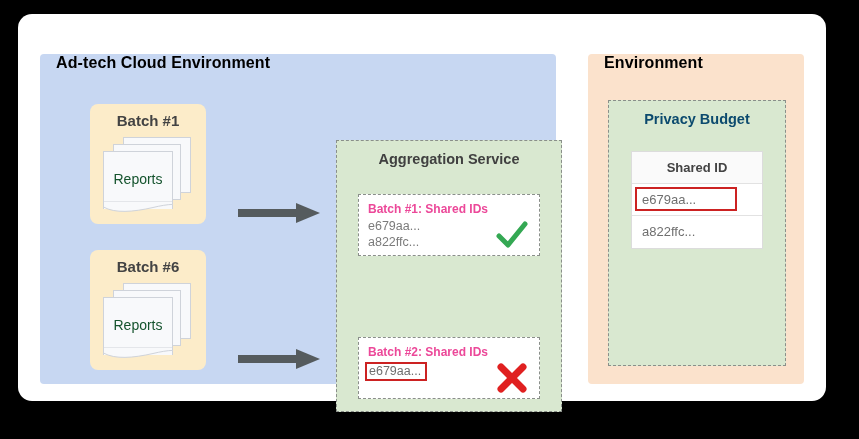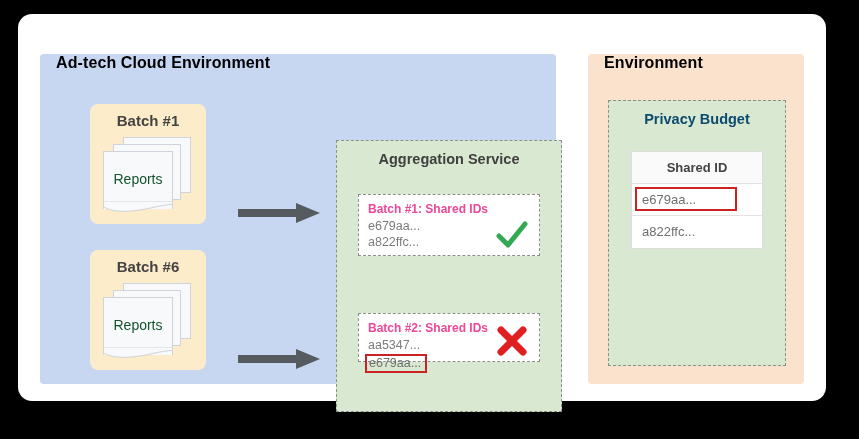--- a/index.html
+++ b/index.html
@@ -148,21 +148,21 @@
   .batch-card {
     position: absolute;
     left: 21px;
     width: 182px;
     background: #ffffff;
     border: 1.3px dashed #8a8f8a;
     box-sizing: border-box;
     padding: 7px 9px 8px 9px;
   }
   #batch1-card { top: 53px; height: 62px; }
-  #batch2-card { top: 172px; height: 49px; }
+  #batch2-card { top: 196px; height: 62px; }
 
   .card-title {
     font-size: 12px;
     font-weight: 700;
     color: #ec4899;
     margin-bottom: 2px;
   }
   .id-line {
     font-size: 12.5px;
     color: #7b7b7b;
@@ -305,21 +305,20 @@
         <div class="card-title">Batch #1: Shared IDs</div>
         <div class="id-line">e679aa...</div>
         <div class="id-line">a822ffc...</div>
         <svg class="mark" viewBox="0 0 34 32">
           <polyline points="4,17 13,26 30,5" fill="none" stroke="#34a853" stroke-width="5" stroke-linecap="round" stroke-linejoin="round"></polyline>
         </svg>
       </div>
 
       <div class="batch-card" id="batch2-card">
         <div class="card-title">Batch #2: Shared IDs</div>
-        <div class="id-line">aa5347...</div>
         <div class="id-line boxed">e679aa...</div>
         <svg class="mark" viewBox="0 0 34 32">
           <line x1="6" y1="5" x2="28" y2="27" stroke="#e02020" stroke-width="7" stroke-linecap="round"></line>
           <line x1="28" y1="5" x2="6" y2="27" stroke="#e02020" stroke-width="7" stroke-linecap="round"></line>
         </svg>
       </div>
 
     </div>
   </div>
 

